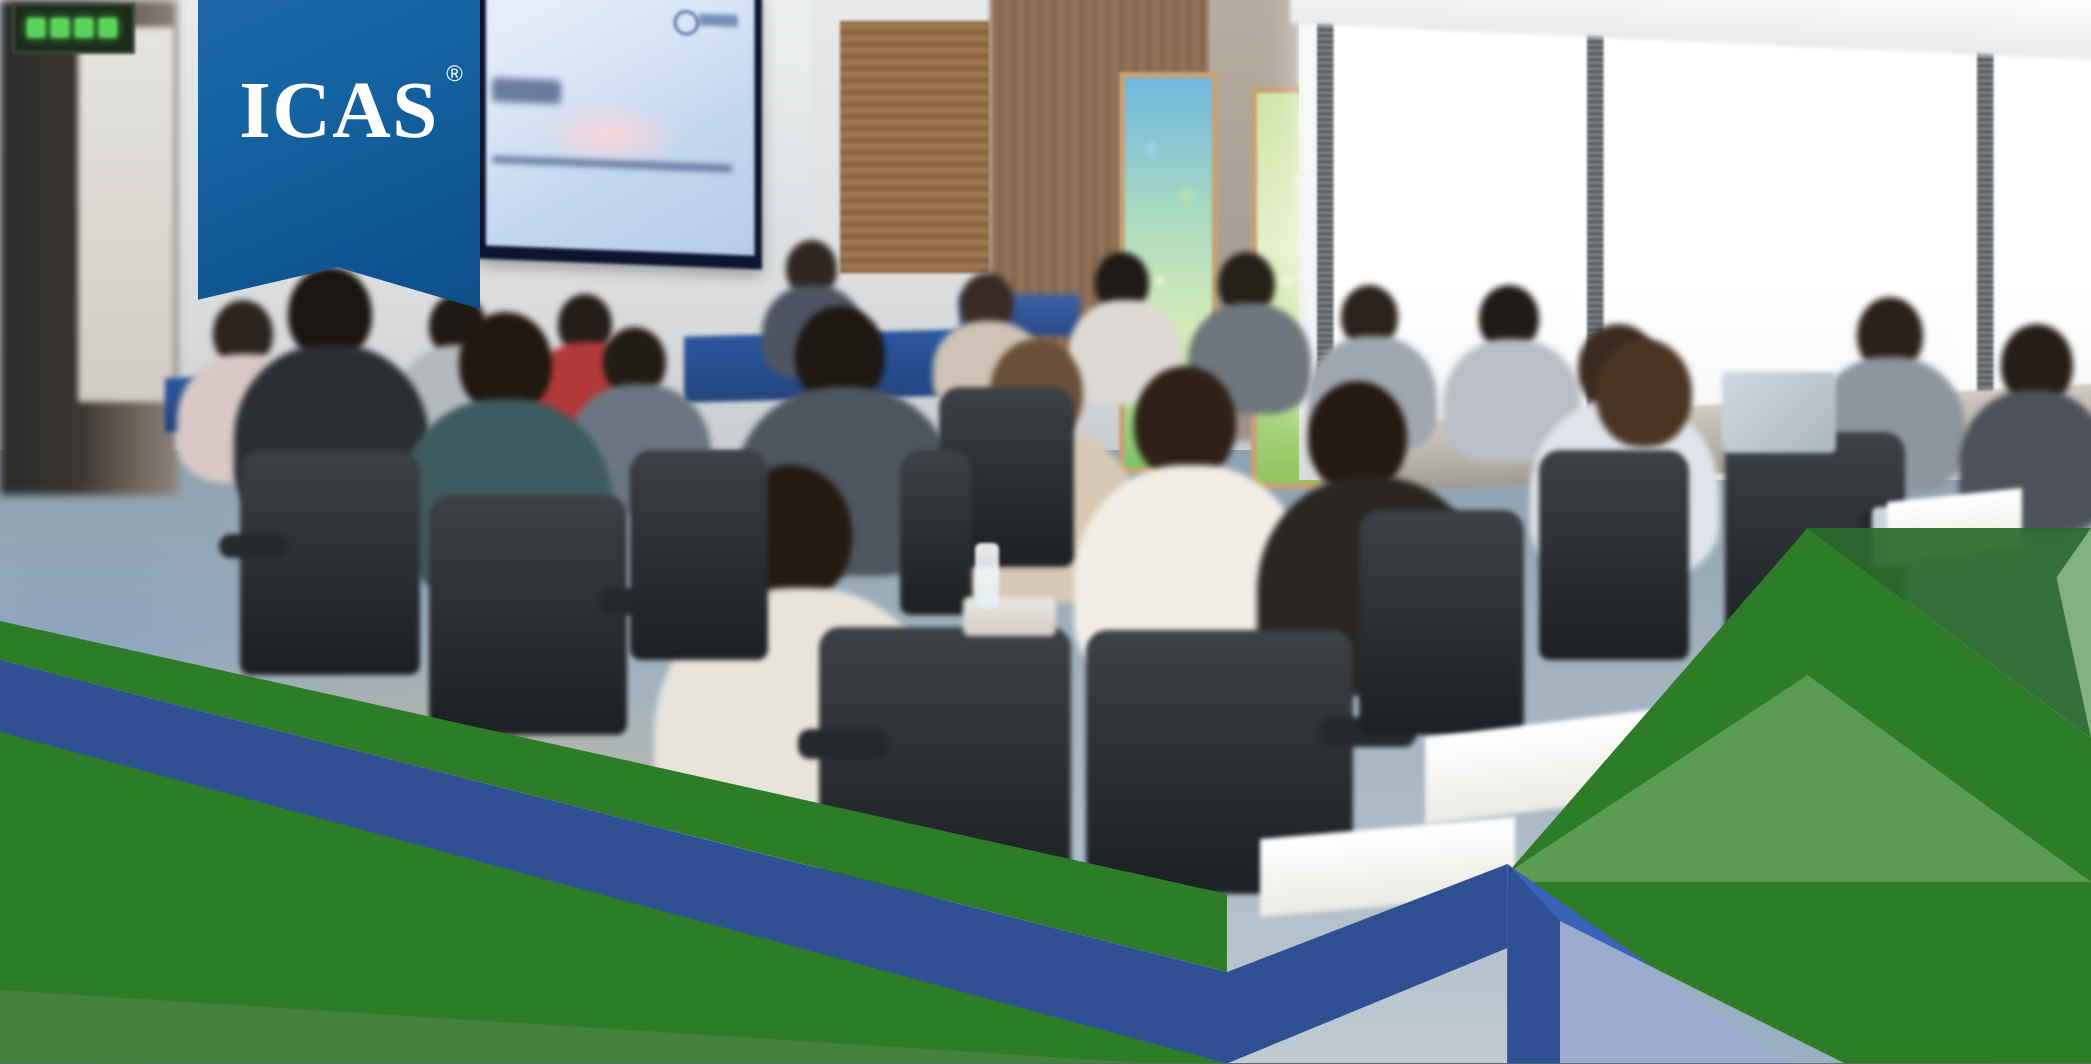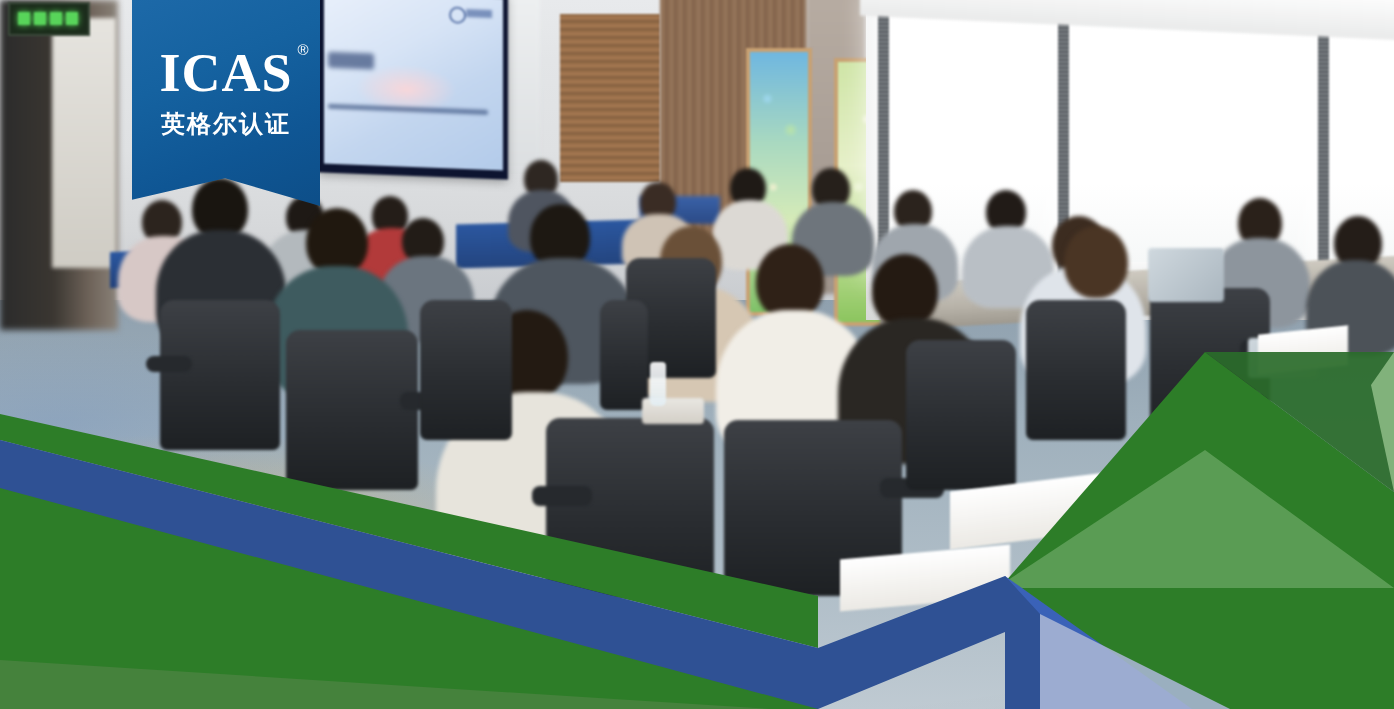--- a/index.html
+++ b/index.html
@@ -262,20 +262,21 @@
     position: absolute;
     left: 132px; top: 0; width: 188px; height: 206px;
     background: linear-gradient(157deg, #1d69a8 0%, #1562a0 35%, #0f5694 70%, #0d4e88 100%);
     clip-path: polygon(0 0, 100% 0, 100% 100%, 49.5% 86.5%, 0 97%);
   }
   .logo-inner {
     position: absolute;
     left: 0; right: 0; top: 46px;
     text-align: center;
     color: #fff;
+    text-decoration: underline;
   }
   .logo-word {
     position: relative;
     display: inline-block;
     font-family: "Liberation Serif", "DejaVu Serif", serif;
     font-weight: bold;
     font-size: 54px;
     letter-spacing: 1px;
     line-height: 1;
     color: #ffffff;
@@ -473,17 +474,16 @@
 
     </svg>
   </div>
 
   <div class="logo-badge">
     <div class="logo-inner">
       <div class="logo-word">
         <span>ICAS</span>
         <span class="logo-reg">®</span>
       </div>
-      <div class="logo-cn">英格尔认证</div>
     </div>
   </div>
 
 </div>
 
 </body></html>

